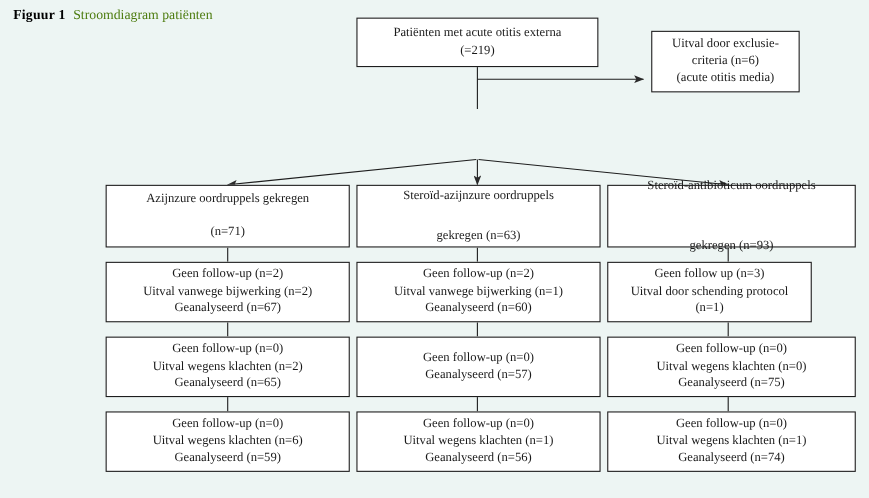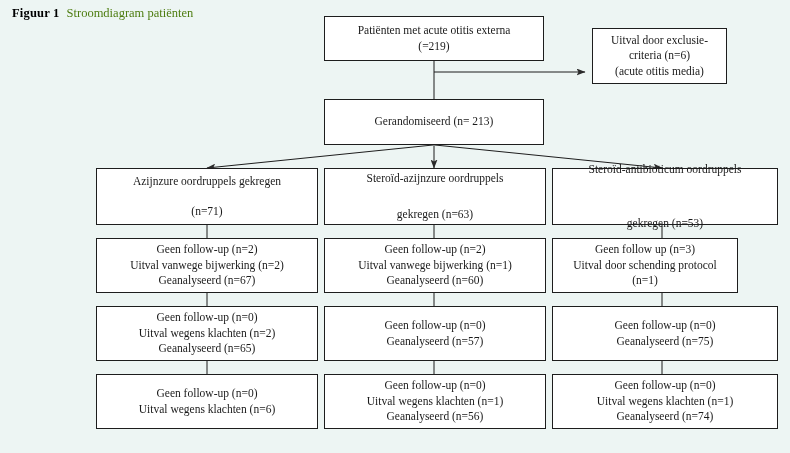--- a/index.html
+++ b/index.html
@@ -111,41 +111,39 @@
     <span class="line">Patiënten met acute otitis externa</span>
     <span class="line">(=219)</span>
   </div>
 
   <div class="box" style="left:592px; top:28px; width:135px; height:56px;">
     <span class="line">Uitval door exclusie-</span>
     <span class="line">criteria (n=6)</span>
     <span class="line">(acute otitis media)</span>
   </div>
 
-  <div class="box" style="left:324px; top:99px; width:220px; height:46px;">
-    <span class="line">Gerandomiseerd (n= 213)</span>
-  </div>
 
   <div class="box" style="left:96px; top:168px; width:222px; height:57px;gap:14px;">
     <span class="line">Azijnzure oordruppels gekregen</span>
     <span class="line">(n=71)</span>
   </div>
   <div class="box" style="left:96px; top:238px; width:222px; height:55px;">
     <span class="line">Geen follow-up (n=2)</span>
     <span class="line">Uitval vanwege bijwerking (n=2)</span>
     <span class="line">Geanalyseerd (n=67)</span>
   </div>
   <div class="box" style="left:96px; top:306px; width:222px; height:55px;">
     <span class="line">Geen follow-up (n=0)</span>
     <span class="line">Uitval wegens klachten (n=2)</span>
     <span class="line">Geanalyseerd (n=65)</span>
   </div>
   <div class="box" style="left:96px; top:374px; width:222px; height:55px;">
     <span class="line">Geen follow-up (n=0)</span>
     <span class="line">Uitval wegens klachten (n=6)</span>
+    <span class="line">Geanalyseerd (n=59)</span>
   </div>
 
   <div class="box" style="left:324px; top:168px; width:222px; height:57px;justify-content:space-between;">
     <span class="line">Steroïd-azijnzure oordruppels</span>
     <span class="line">gekregen (n=63)</span>
   </div>
   <div class="box" style="left:324px; top:238px; width:222px; height:55px;">
     <span class="line">Geen follow-up (n=2)</span>
     <span class="line">Uitval vanwege bijwerking (n=1)</span>
     <span class="line">Geanalyseerd (n=60)</span>
@@ -155,29 +153,30 @@
     <span class="line">Geanalyseerd (n=57)</span>
   </div>
   <div class="box" style="left:324px; top:374px; width:222px; height:55px;">
     <span class="line">Geen follow-up (n=0)</span>
     <span class="line">Uitval wegens klachten (n=1)</span>
     <span class="line">Geanalyseerd (n=56)</span>
   </div>
 
   <div class="box" style="left:552px; top:168px; width:226px; height:57px;gap:39px;">
     <span class="line">Steroïd-antibioticum oordruppels</span>
-    <span class="line">gekregen (n=53)</span>
+    <span class="line">gekregen (n=93)</span>
   </div>
   <div class="box" style="left:552px; top:238px; width:186px; height:55px;">
     <span class="line">Geen follow up (n=3)</span>
     <span class="line">Uitval door schending protocol</span>
     <span class="line">(n=1)</span>
   </div>
   <div class="box" style="left:552px; top:306px; width:226px; height:55px;">
     <span class="line">Geen follow-up (n=0)</span>
+    <span class="line">Uitval wegens klachten (n=0)</span>
     <span class="line">Geanalyseerd (n=75)</span>
   </div>
   <div class="box" style="left:552px; top:374px; width:226px; height:55px;">
     <span class="line">Geen follow-up (n=0)</span>
     <span class="line">Uitval wegens klachten (n=1)</span>
     <span class="line">Geanalyseerd (n=74)</span>
   </div>
 
 </div>
 

